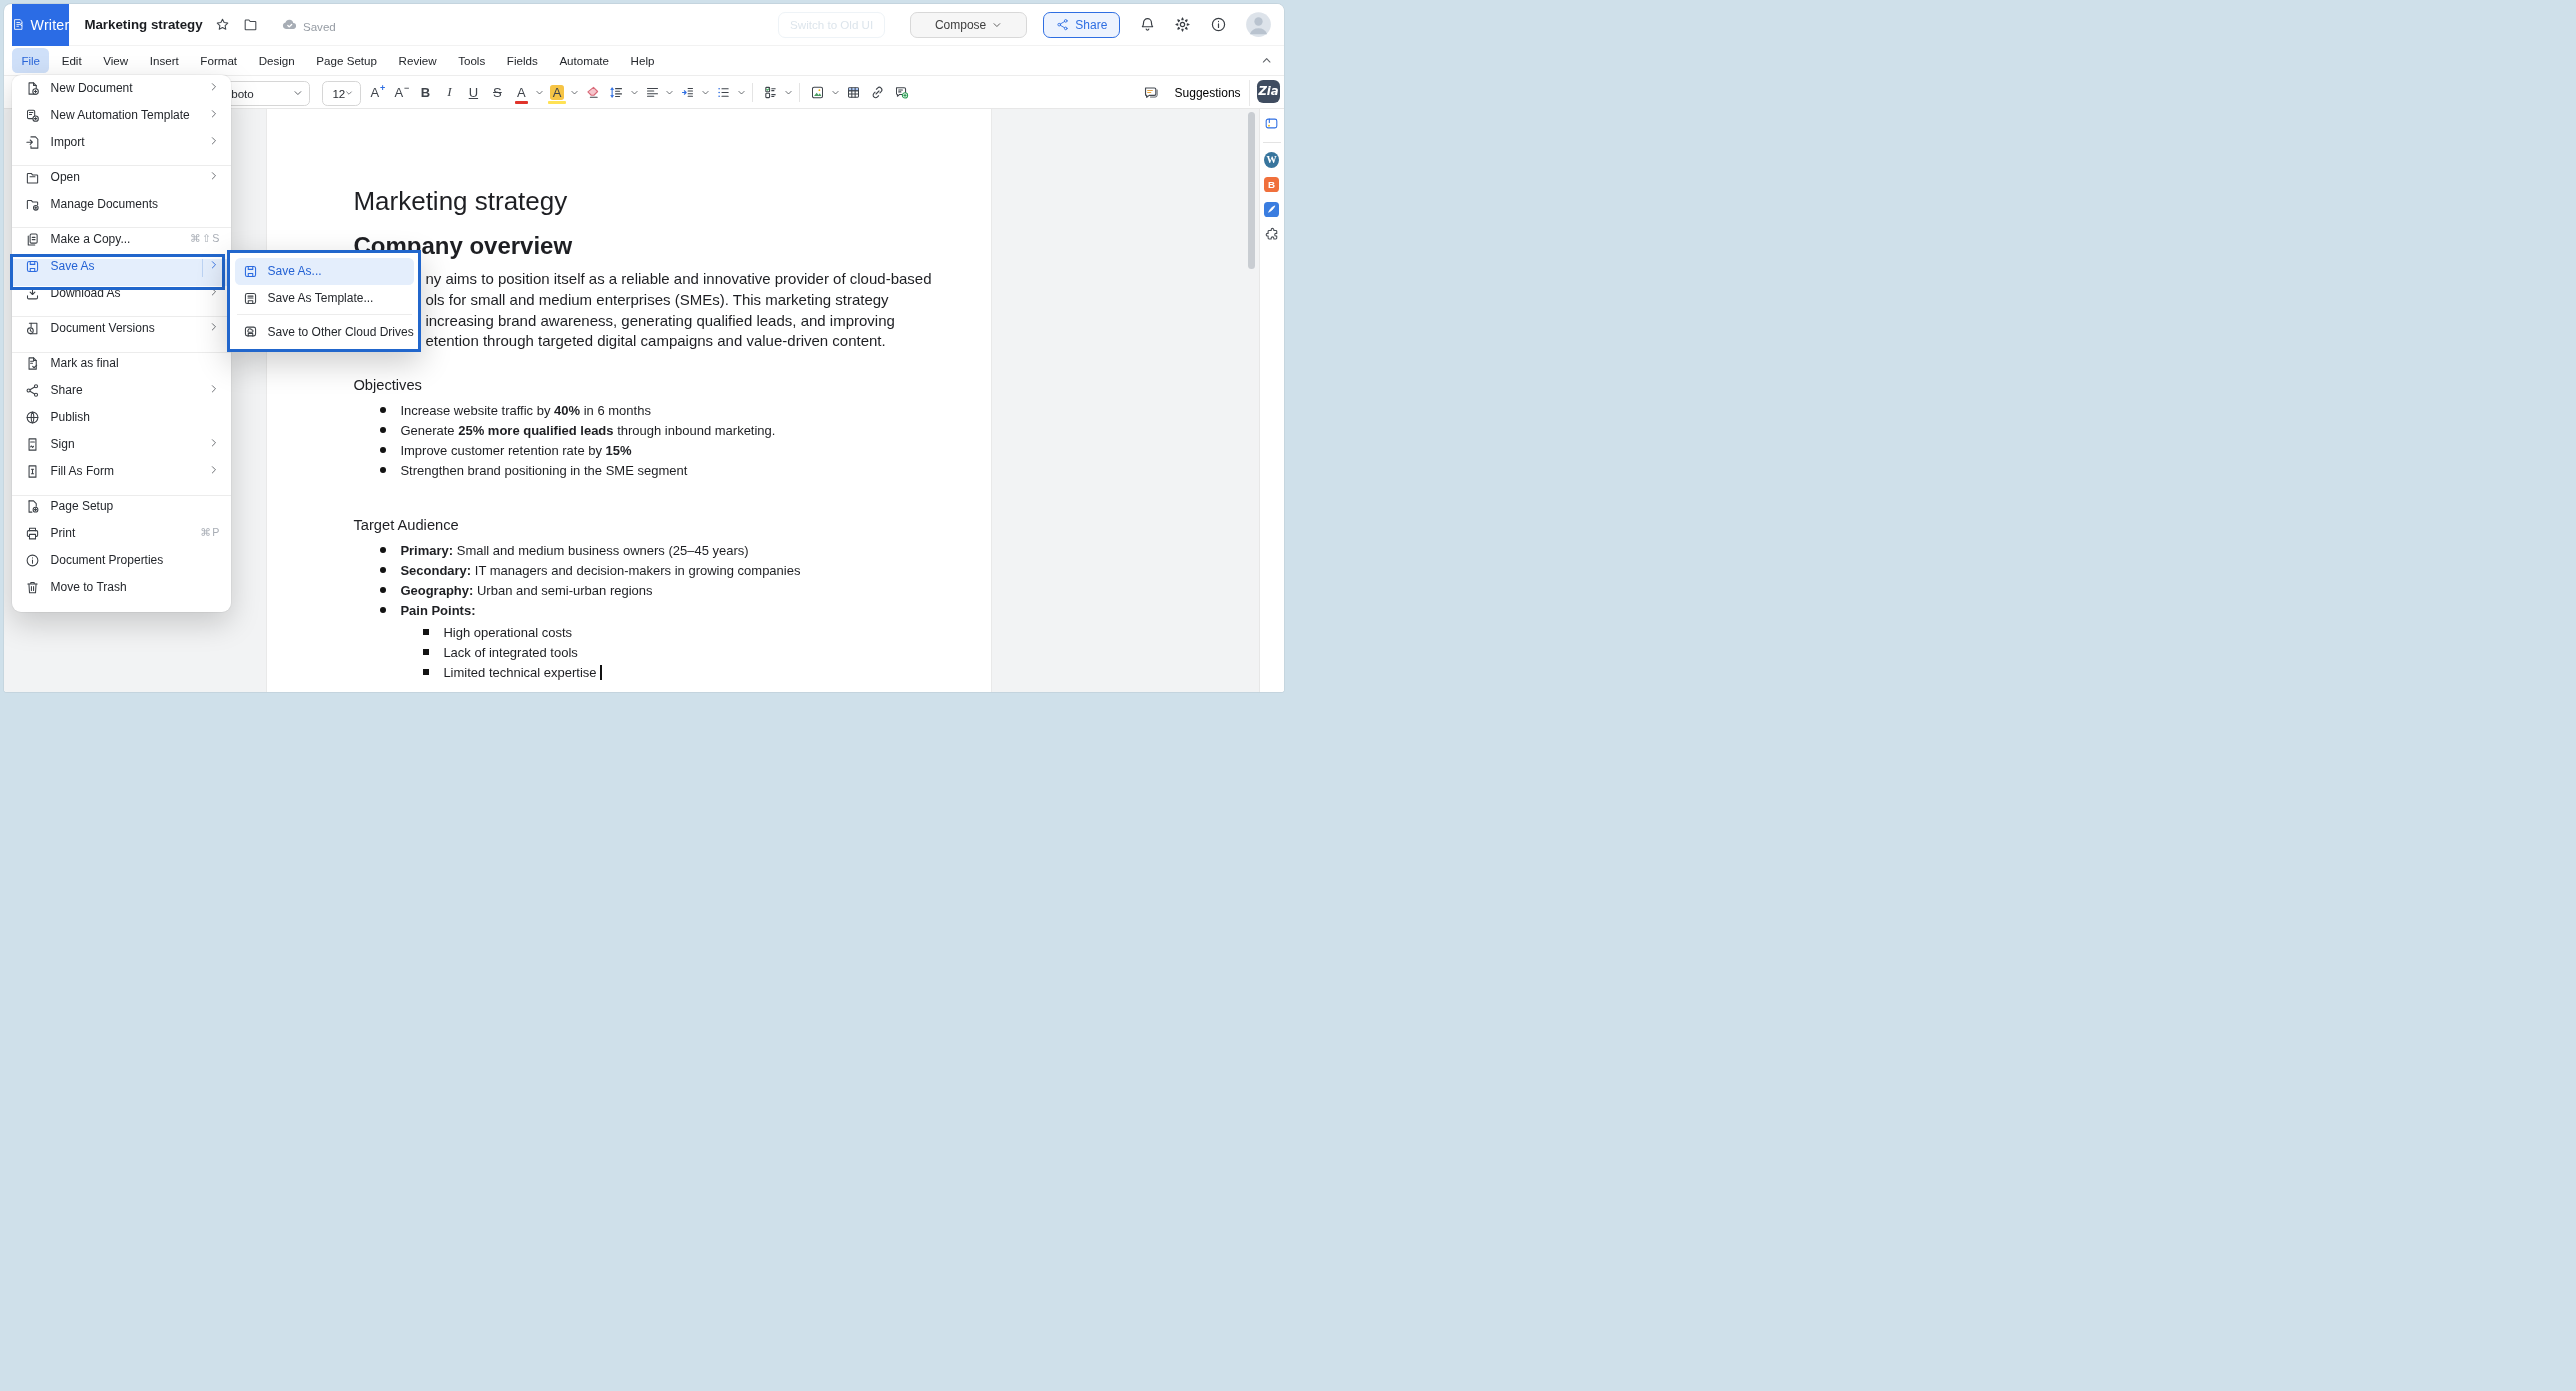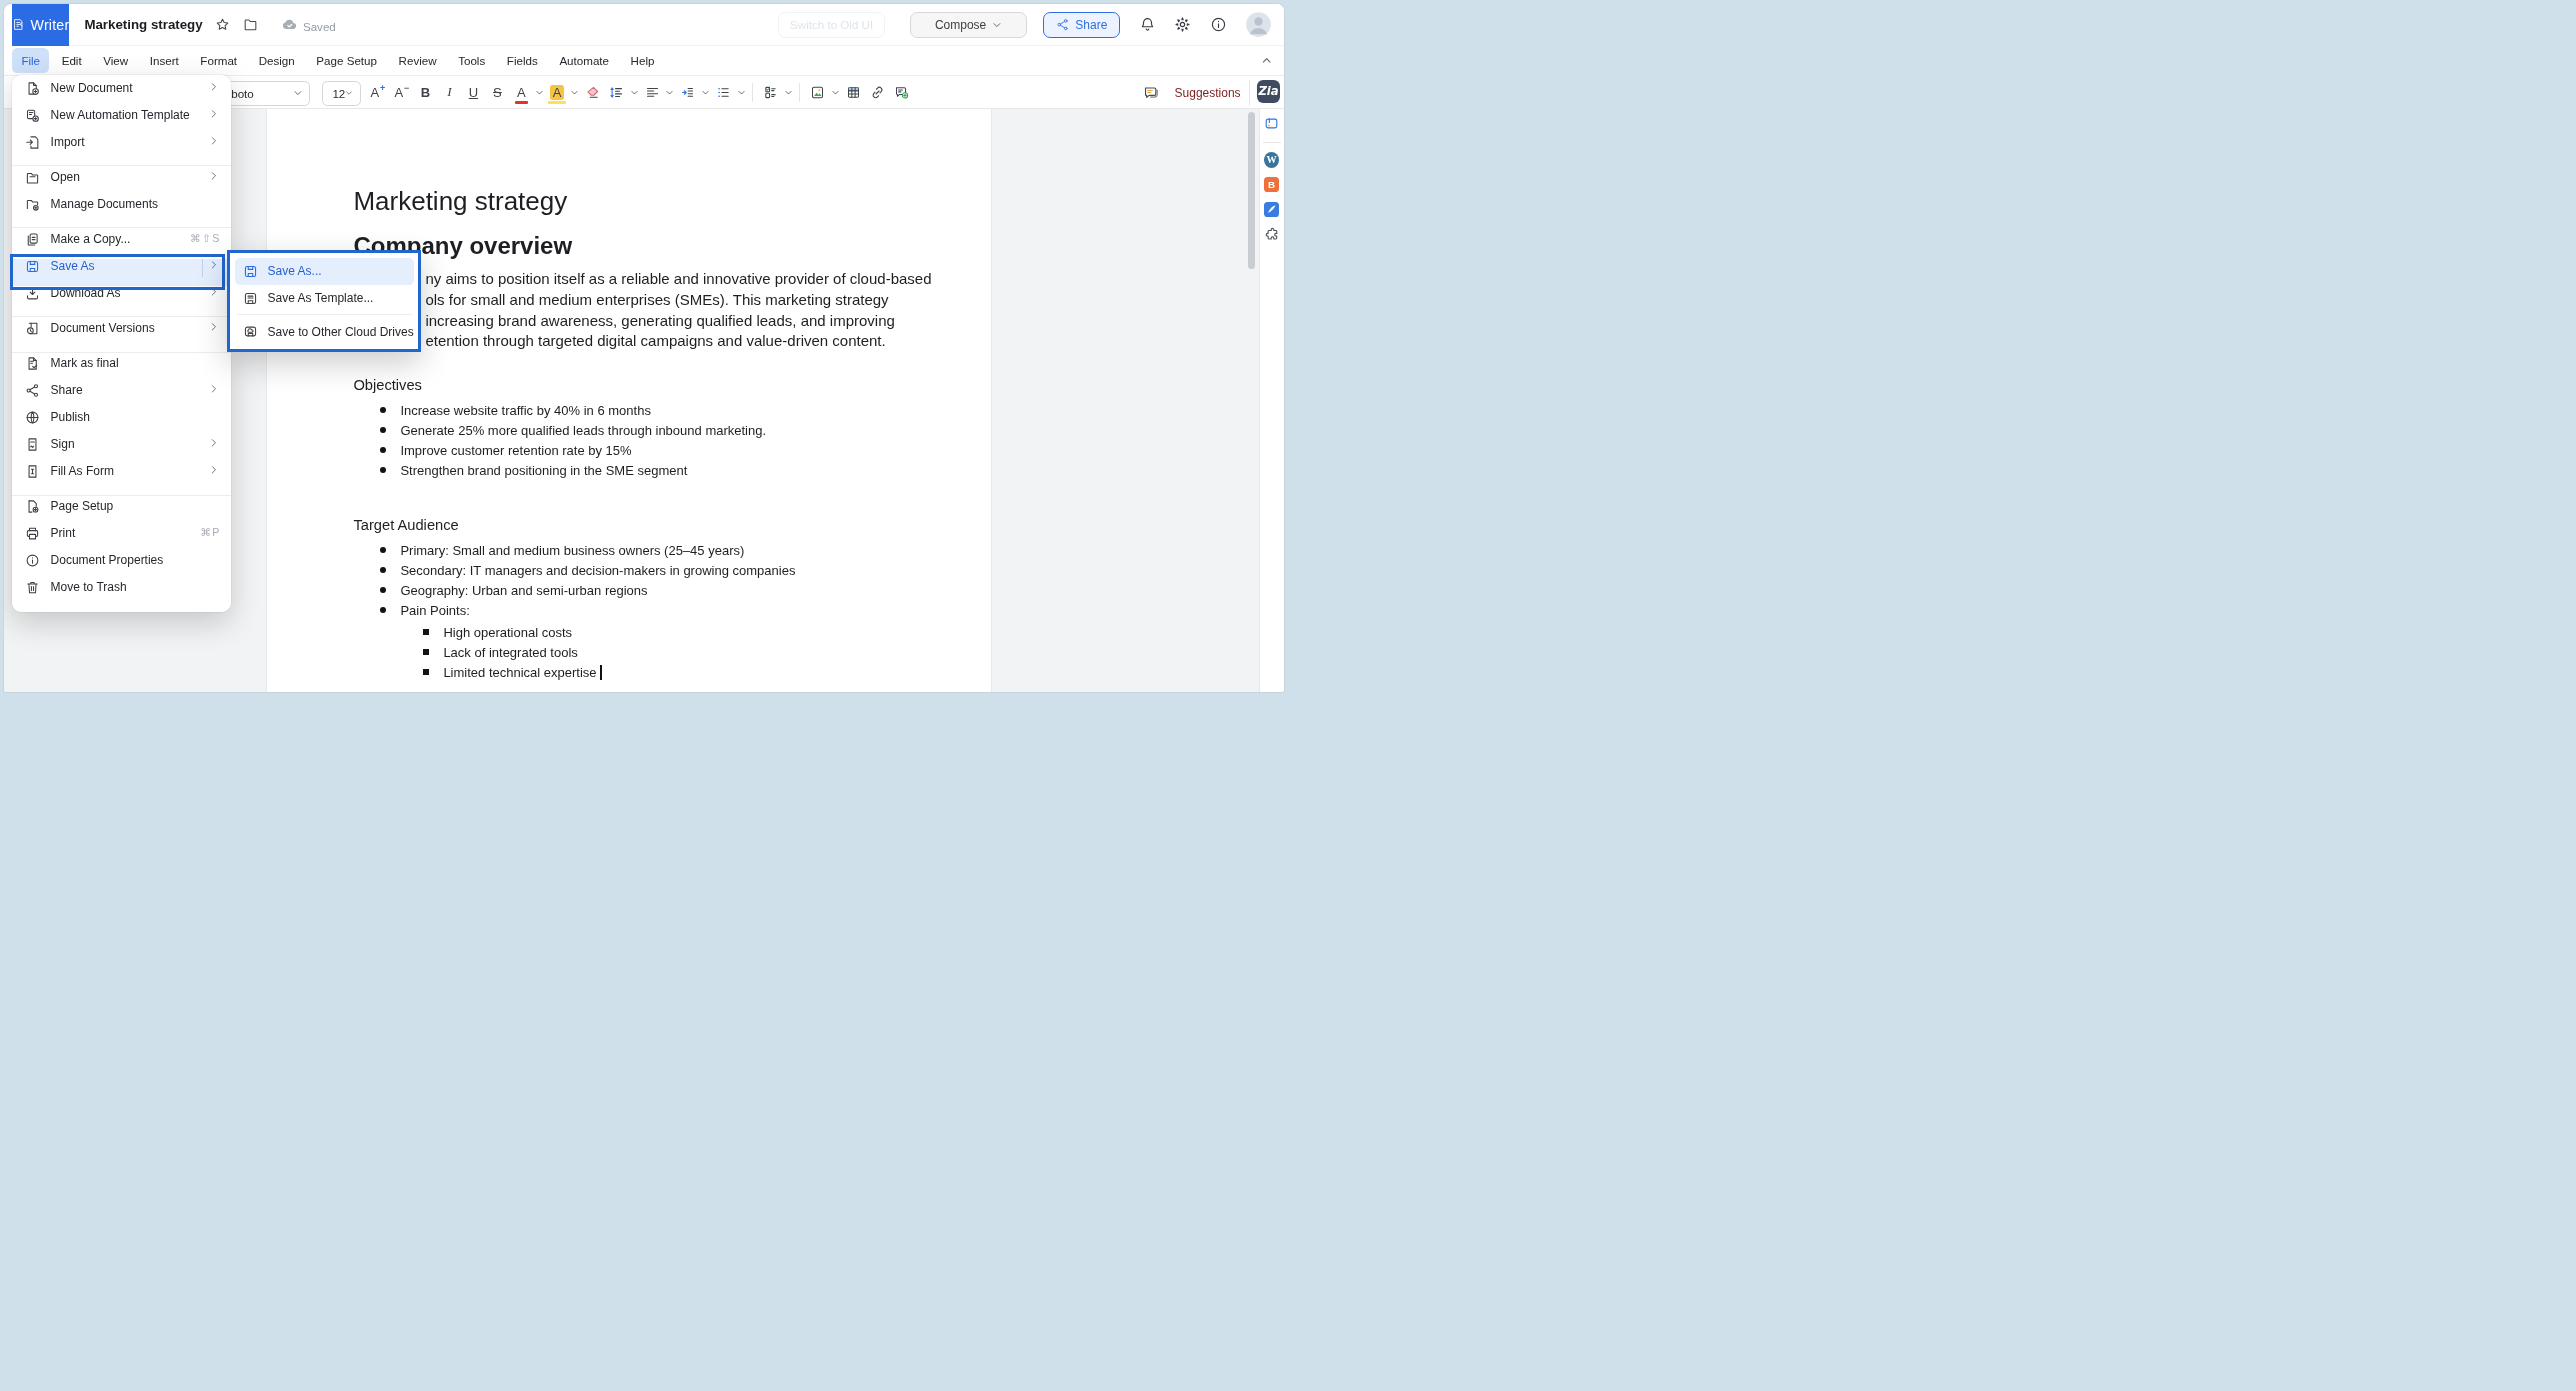--- a/index.html
+++ b/index.html
@@ -42,21 +42,21 @@
 .tbc{width:11.6px;height:25px;display:flex;align-items:center;justify-content:center;color:#3c4147;flex:none}
 .tbc svg{width:9px;height:9px;stroke-width:2}
 .tdiv{width:0.9px;height:19.6px;background:#e4e4e4;margin:0 5.3px;flex:none}
 .ta{font-weight:500}.sup{font-size:9px;font-weight:700;position:relative;top:-4.4px;left:0.9px}
 .supb{color:#2e6ee2}.supm{color:#5f6368}
 .bold{font-weight:700}.ital{font-style:italic;font-family:"Liberation Serif",serif;font-size:13.3px}.und{text-decoration:underline}.strk{text-decoration:line-through}
 .fcA{position:relative;font-weight:500;line-height:1}
 .fcA .bar{position:absolute;left:-1.8px;right:-1.8px;bottom:-5.3px;height:3.1px;border-radius:0.9px}
 .hlA{background:#f6c445;border-radius:2.7px;padding:0 2.7px}
 .tline{position:absolute;right:34px;top:3.6px;height:26px;width:0.9px;background:#e8e8e8}
-.sugg{position:absolute;right:43px;top:4.4px;height:25px;display:flex;gap:16px;align-items:center;font-size:12px;color:#7f1d1d}
+.sugg{position:absolute;right:43px;top:4.4px;height:25px;display:flex;gap:16px;align-items:center;font-size:12px;color:#000000}
 .sugg svg{width:16px;height:16px;color:#454a52}
 .zia{position:absolute;right:3.6px;top:3.6px;width:23px;height:23px;border-radius:6.2px;background:#3f4c60;color:#fff;display:flex;align-items:center;justify-content:center;font-size:11.6px;font-style:italic;font-weight:700;font-family:"DejaVu Sans",sans-serif}
 
 .canvas{position:absolute;left:0;right:25px;top:105px;bottom:0;background:#f2f3f4}
 .page{position:absolute;left:262px;top:0;width:726px;height:605px;background:#fff;border:0.9px solid #e9e9e9;border-top:none}
 .doc{position:absolute;inset:0;color:#1e1f23}
 .doc .h1{position:absolute;left:86px;top:77px;font-size:26px;font-weight:500}
 .doc .h2{position:absolute;left:86px;top:123px;font-size:24px;font-weight:700}
 .doc .h3{position:absolute;left:86px;font-size:14.7px;font-weight:500}
 .para{position:absolute;left:158px;top:160px;font-size:15px;line-height:20.6px;white-space:nowrap}
@@ -86,21 +86,21 @@
 .smi.hl{background:#e4eefc;color:#2462d4}
 .smi.hl .mic{color:#2b6ae0}
 .sdiv{height:0.9px;background:#ececec;margin:2.7px 1.8px}
 
 .rside{position:absolute;right:0;top:105px;bottom:0;width:25px;background:#fff;border-left:0.9px solid #e7e7e7;display:flex;flex-direction:column;align-items:center;padding-top:7.1px}
 .rsi{width:15px;height:15px;margin-bottom:9.8px;flex:none;display:flex;align-items:center;justify-content:center}
 .rsdiv{width:18px;height:0.9px;background:#e3e3e3;margin:0.9px 0 9px;flex:none}
 .tile{width:15px;height:15px;border-radius:3.6px;color:#fff;display:flex;align-items:center;justify-content:center;font-size:9.8px;font-weight:700}
 .circ{width:16px;height:16px;border-radius:50%;color:#fff;display:flex;align-items:center;justify-content:center;font-size:10.2px;font-weight:700;font-family:"Liberation Serif",serif}
 .vthumb{position:absolute;right:28.5px;top:108px;width:7.1px;height:157px;background:#c9cdd2;border-radius:3.6px;z-index:6}
-b{font-weight:400}
+b{font-weight:700}
 </style>
 </head>
 <body>
 
 <div class="app">
 
   <div class="hdr">
     <div class="logo">
       <svg viewBox="0 0 24 24">
           <path d="M5.5 3h9.5l3.5 3.3V21H5.5z"></path>

